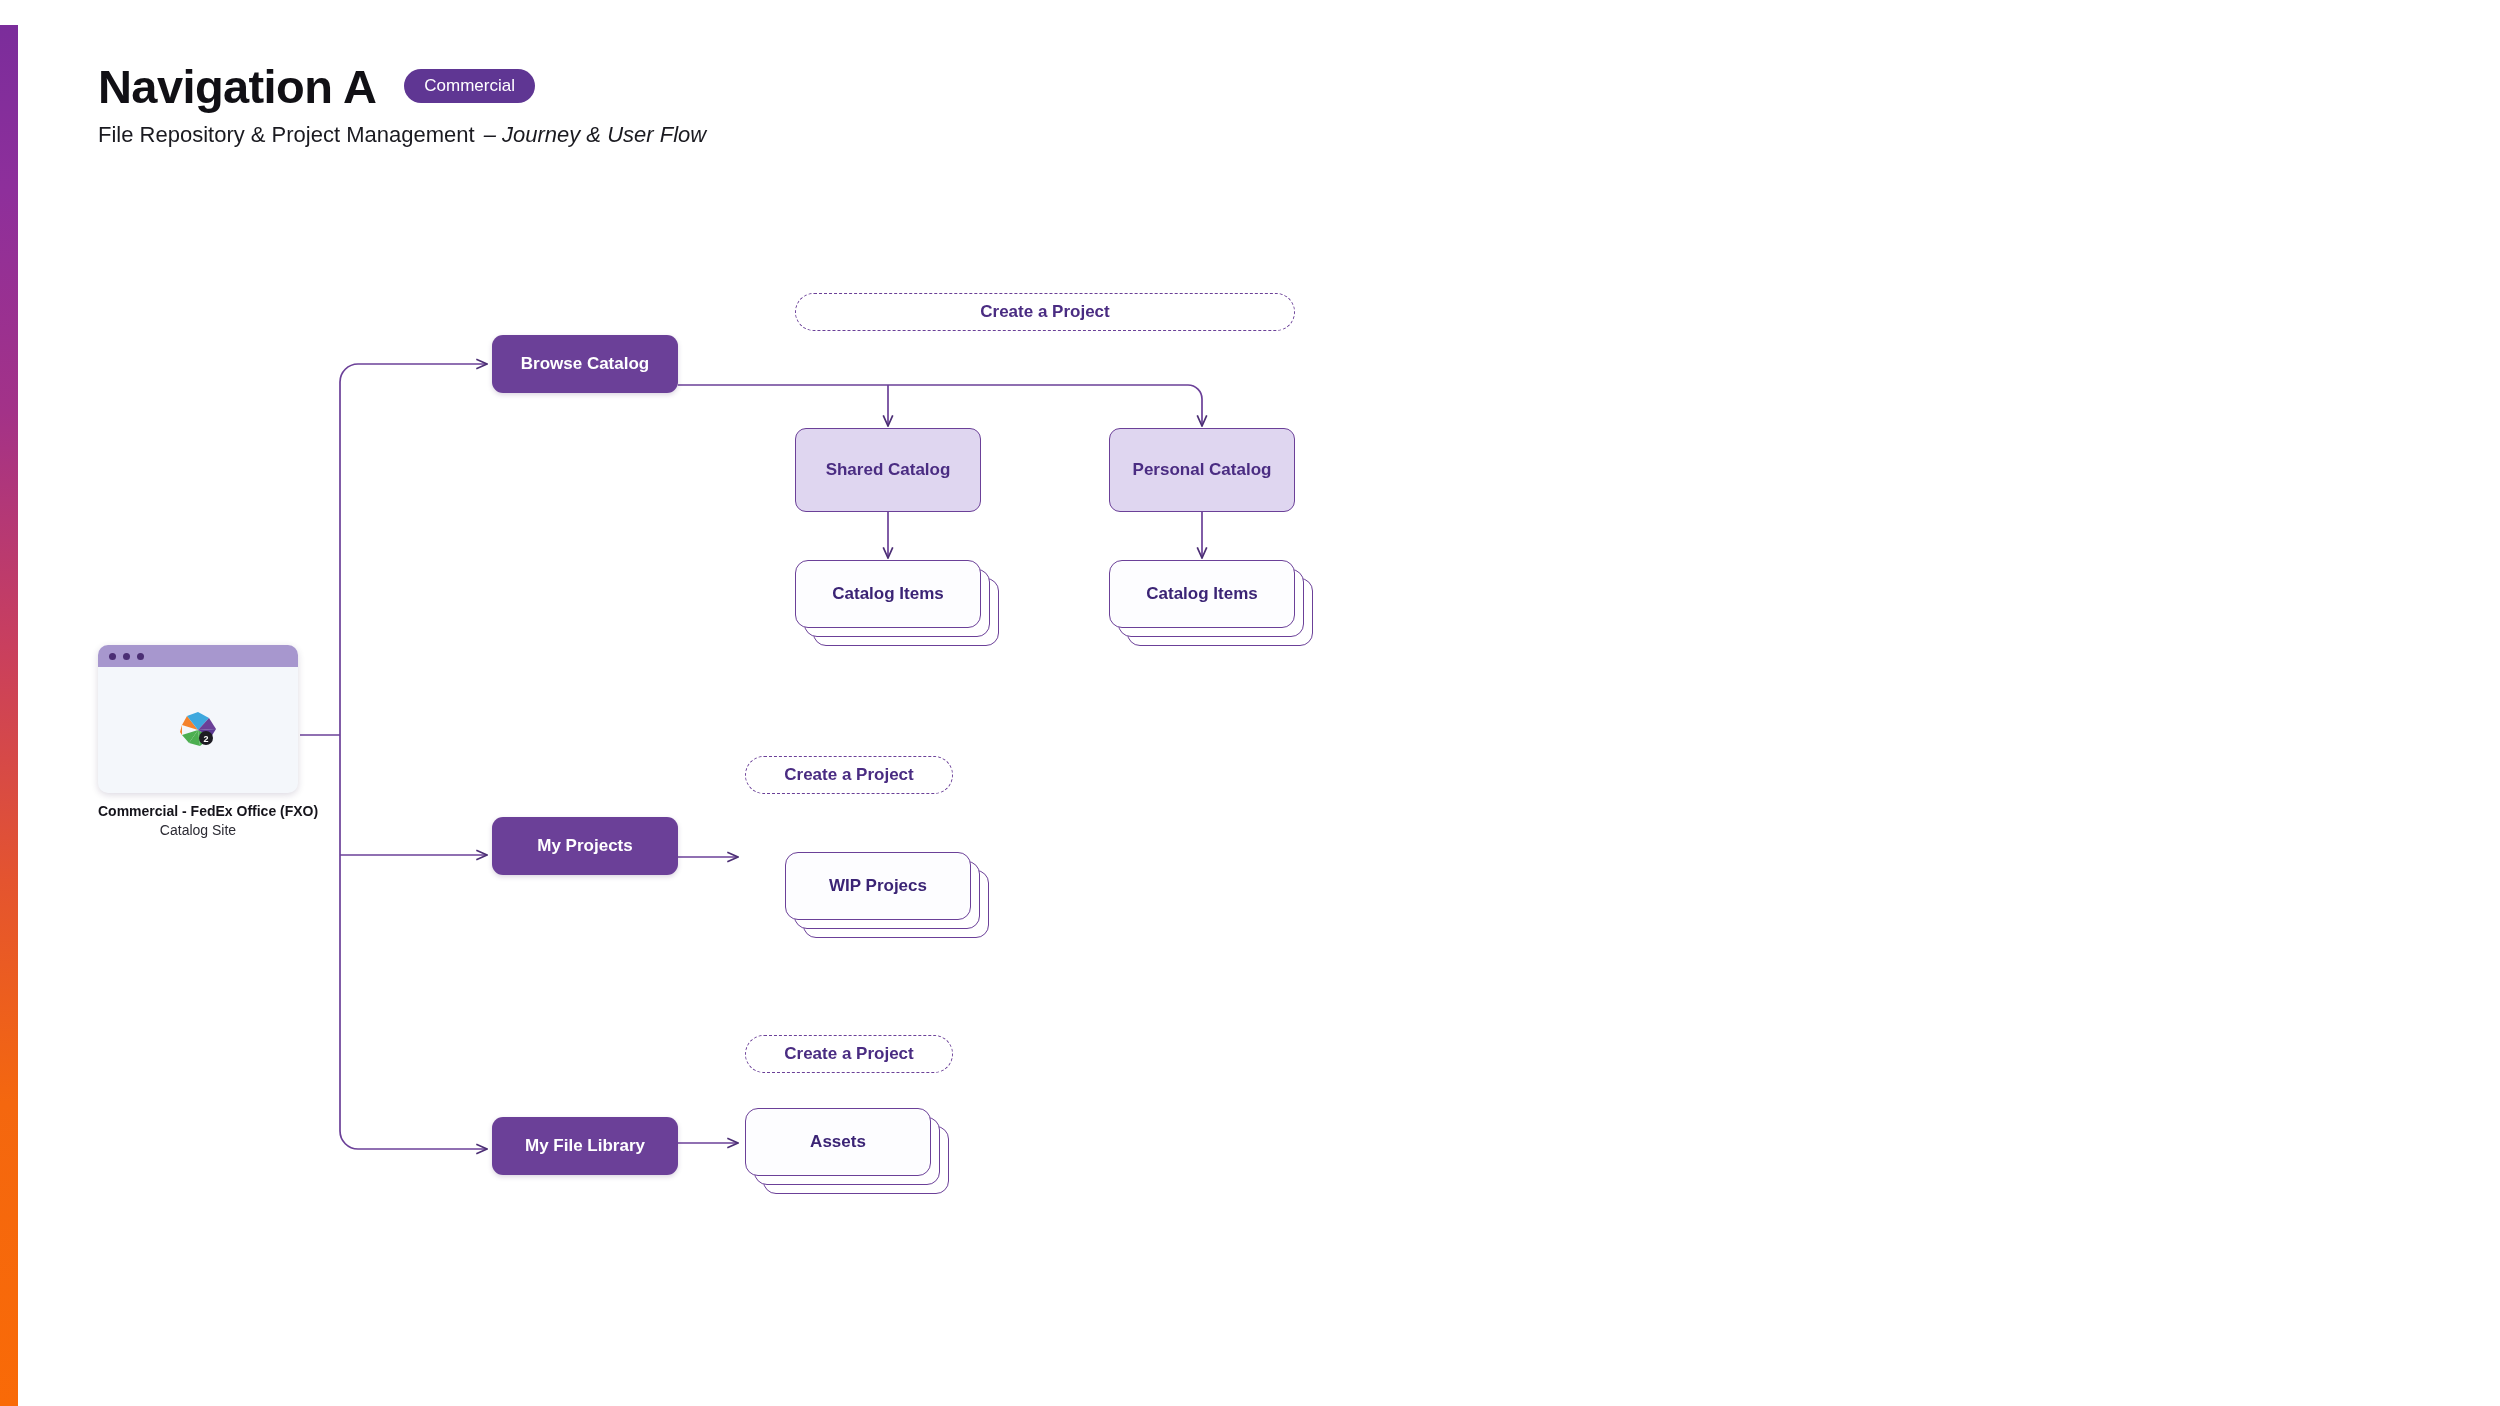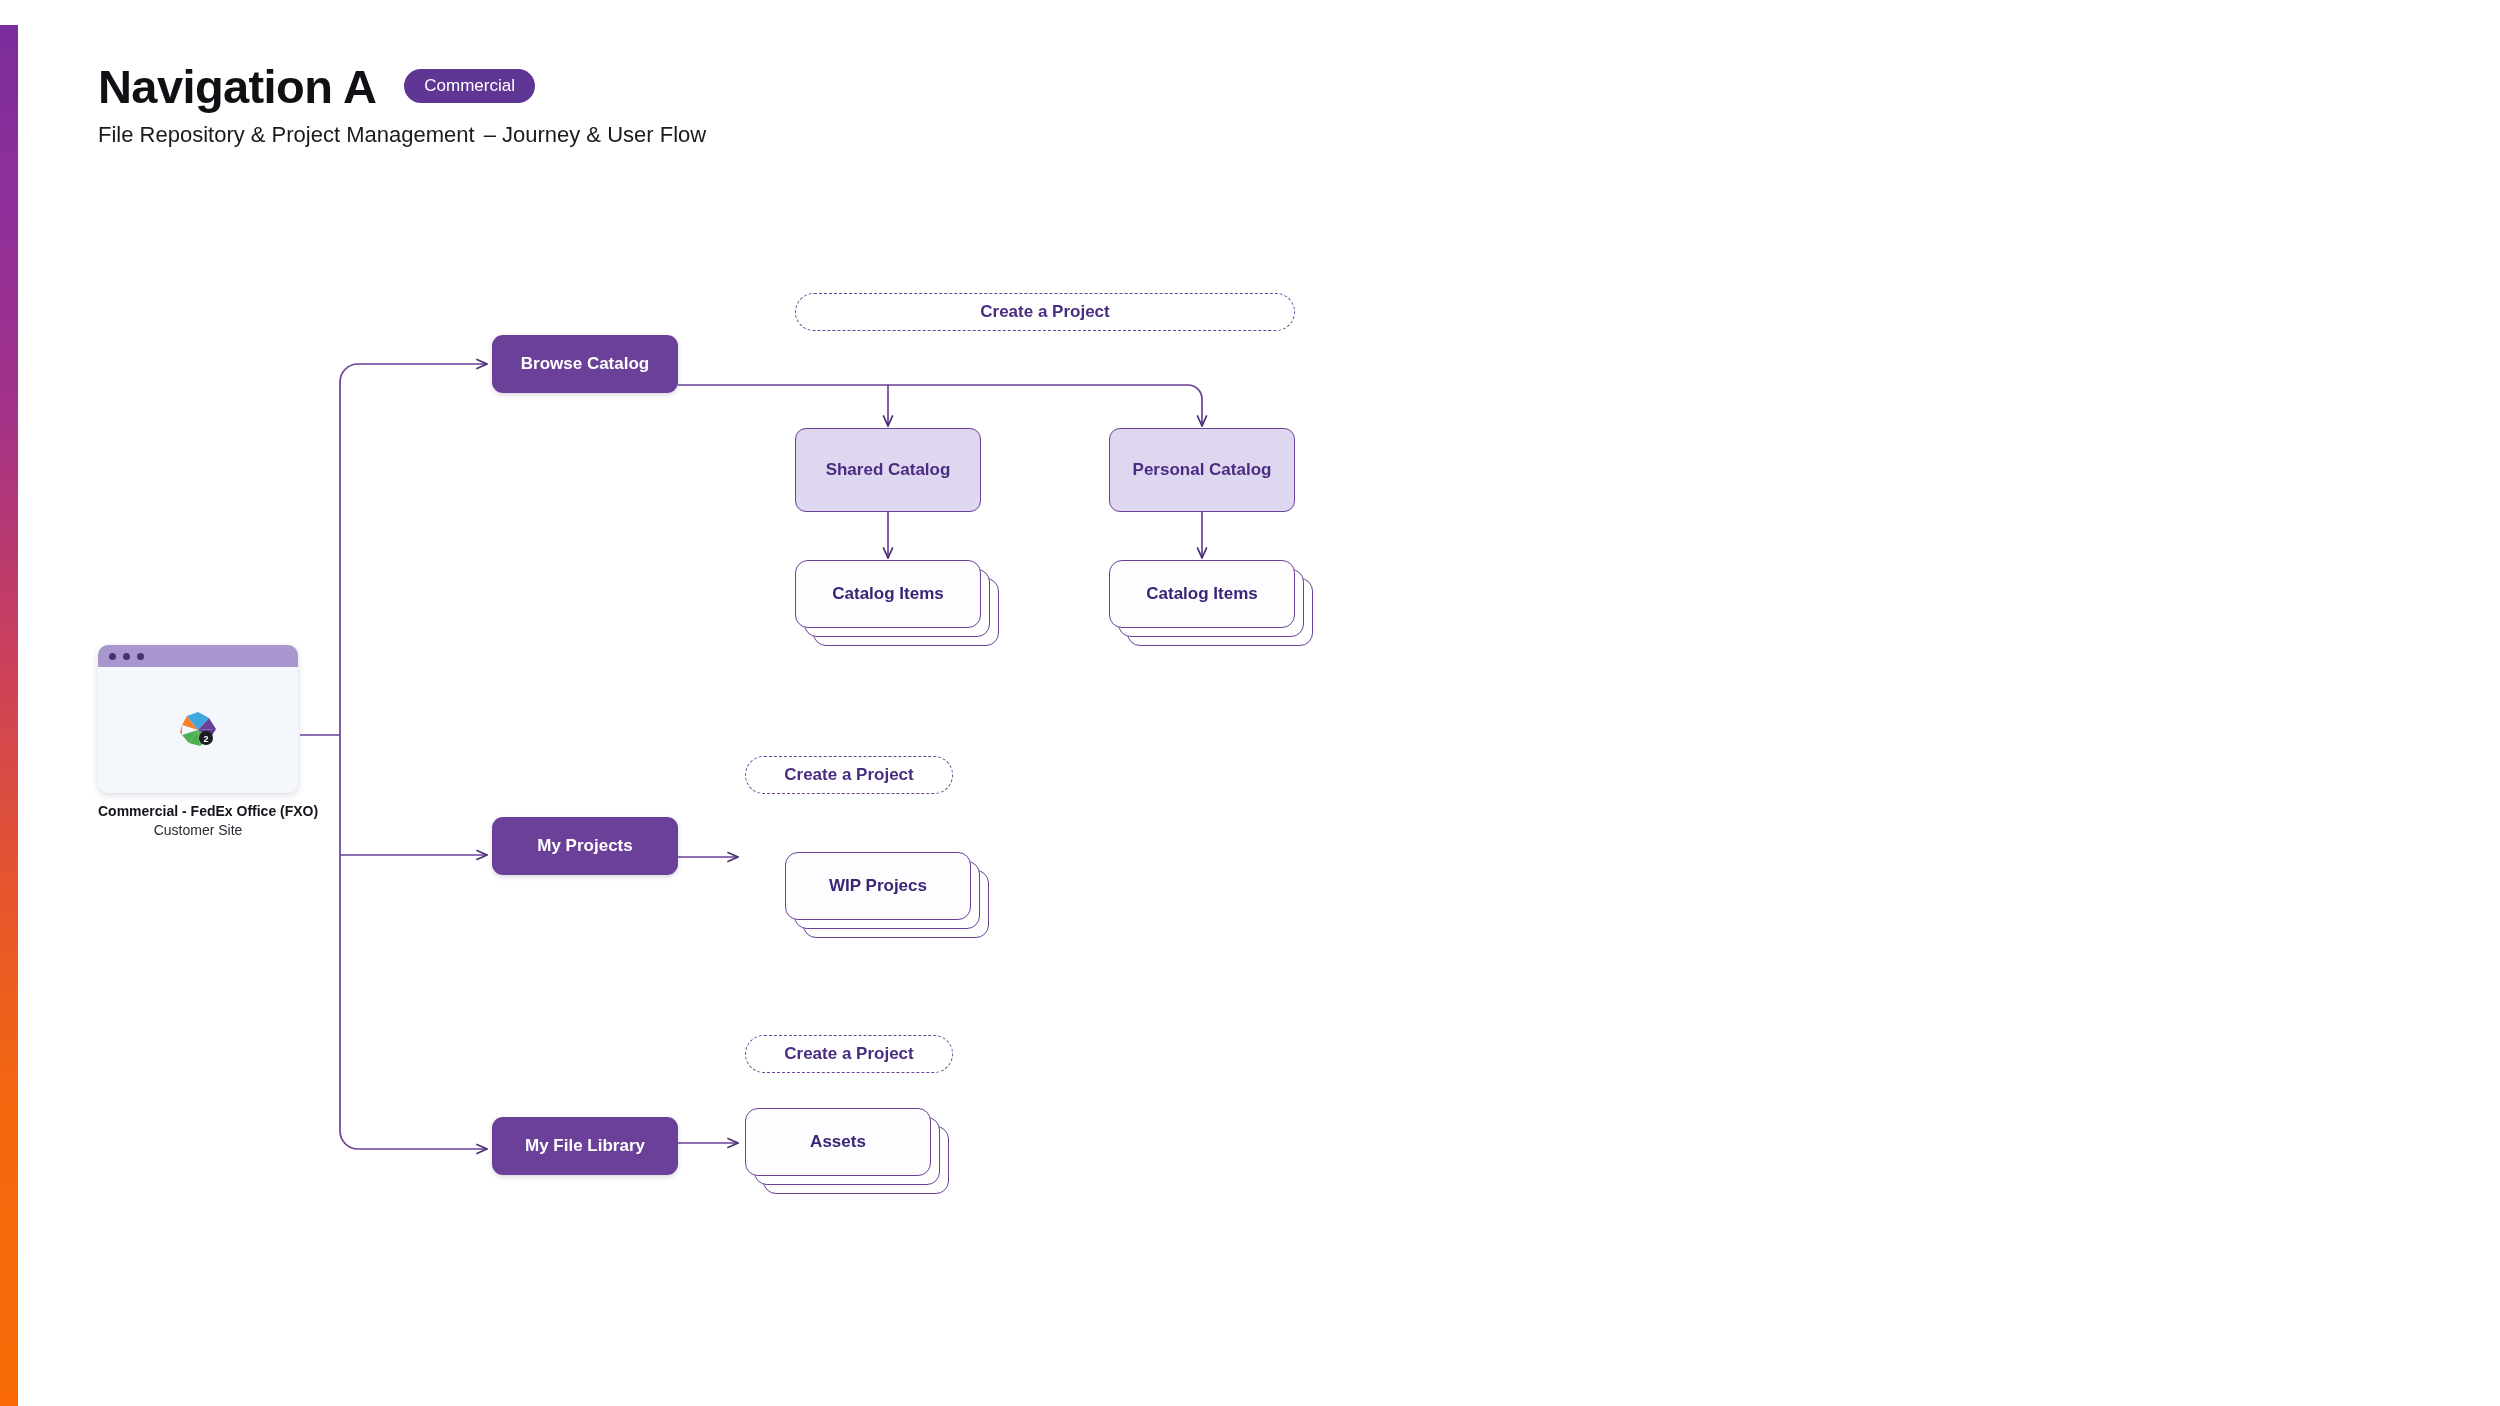--- a/index.html
+++ b/index.html
@@ -67,21 +67,21 @@
   #subtitle-row {
     margin-top: 8px;
     display: flex;
     align-items: baseline;
     gap: 9px;
     font-size: 22px;
     color: #1A1A20;
     white-space: nowrap;
   }
   #subtitle-main { font-weight: 400; }
-  #subtitle-sub  { font-weight: 400; }
+  #subtitle-sub  { font-weight: 400; font-style: italic; }
 
   
   #diagram {
     position: absolute;
     left: 0;
     top: 0;
     width: 2500px;
     height: 1406px;
   }
   #connectors {
@@ -273,21 +273,21 @@
             <path d="M 0 0 L 18 -1 L 13 7 Z" fill="#5C3A93"></path>
             <path d="M -16 -5 L -18 2 L -16 5 Z" fill="#F4822B"></path>
           </g>
           <circle cx="31" cy="31" r="7" fill="#1C1B22"></circle>
           <text x="31" y="34.5" text-anchor="middle" fill="#ffffff" font-size="9" font-weight="700" font-family="'Liberation Sans', sans-serif">2</text>
         </svg>
       </div>
     </div>
     <div id="browser-caption">
       <div id="browser-caption-title">Commercial - FedEx Office (FXO)</div>
-      <div id="browser-caption-sub">Customer Site</div>
+      <div id="browser-caption-sub">Catalog Site</div>
     </div>
   </div>
 
   <div class="node node-dashed" style="left:795px; top:293px; width:500px; height:38px;">Create a Project</div>
 
   <div class="node node-primary" style="left:492px; top:335px; width:186px; height:58px;">Browse Catalog</div>
 
   <div class="node node-secondary" style="left:1109px; top:428px; width:186px; height:84px;">Personal Catalog</div>
 
   <div class="node node-secondary" style="left:795px; top:428px; width:186px; height:84px;">Shared Catalog</div>

